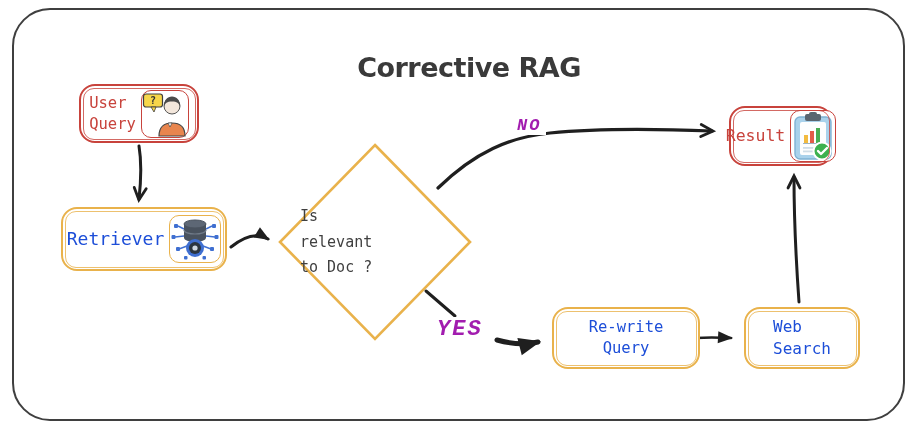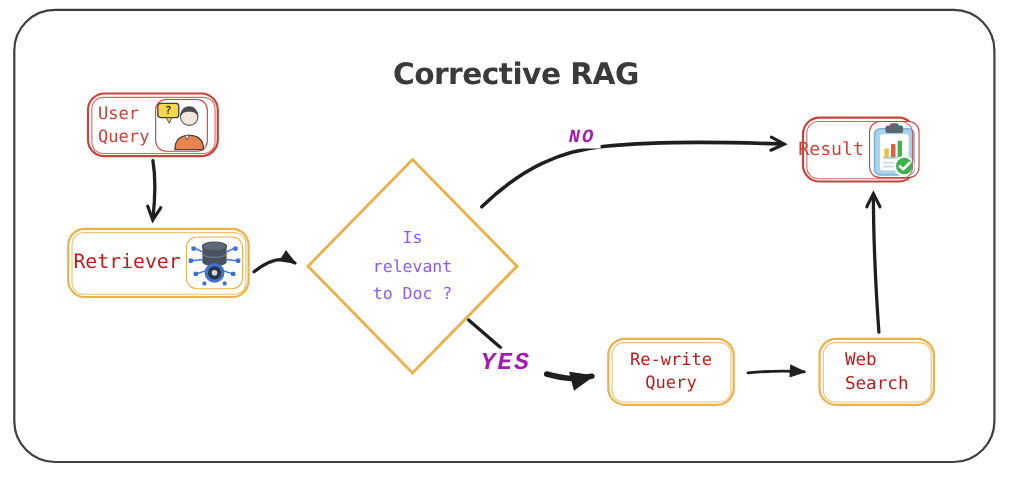--- a/index.html
+++ b/index.html
@@ -20,37 +20,37 @@
   .node{
     position:absolute;display:flex;align-items:center;justify-content:center;
     gap:5px;background:#fff;z-index:2;box-sizing:border-box;border-radius:16px;
   }
   .node::after{ 
     content:"";position:absolute;inset:1.5px;border:1.3px solid var(--bc);
     opacity:.8;border-radius:11px;pointer-events:none;
   }
   .rednode{--bc:var(--red,#c8433c);border:2.6px solid var(--bc);}
   .yellownode{--bc:var(--yellow,#e9b24b);border:2.6px solid var(--bc);}
-  .nlabel{white-space:pre-line;line-height:1.35;color:#b91c1c;text-align:left;}
+  .nlabel{white-space:pre-line;line-height:1.35;color:#1d4ed8;text-align:left;}
   .nlabel.red{color:var(--red,#c8433c);}
   .nlabel.center{text-align:center;}
   .iconbox{
     display:flex;align-items:center;justify-content:center;background:#fff;
     border-radius:10px;flex:0 0 auto;
   }
   .iconbox.red{border:1.8px solid var(--red,#c8433c);}
   .iconbox.yellow{border:1.8px solid var(--yellow,#e9b24b);}
   #node-user{left:79px;top:84px;width:120px;height:59px;font-size:15.5px;}
   #node-retriever{left:61px;top:207px;width:166px;height:64px;font-size:18px;}
   #node-result{left:729px;top:106px;width:104px;height:60px;font-size:16.5px;}
-  #node-rewrite{left:552px;top:307px;width:116px;height:62px;font-size:15.5px;}
-  #node-websearch{left:744px;top:307px;width:106px;height:62px;font-size:16px;}
+  #node-rewrite{left:552px;top:307px;width:148px;height:62px;font-size:15.5px;}
+  #node-websearch{left:744px;top:307px;width:116px;height:62px;font-size:16px;}
   .diamond-label{
-    position:absolute;left:300px;top:204px;width:150px;text-align:center;
-    font-size:15px;color:#8b5cf6;white-space:pre-line;line-height:1.7;z-index:2;
+    position:absolute;left:300px;top:204px;width:150px;
+    font-size:15px;color:#404040;white-space:pre-line;line-height:1.7;z-index:2;
   }
   .edge-label{
     position:absolute;z-index:3;font-family:Liberation Mono, monospace;
     font-style:italic;font-weight:600;color:#a21caf;background:#fff;padding:0 5px;
   }
   #label-no{left:512px;top:116px;font-size:17px;letter-spacing:2px;}
   #label-yes{left:432px;top:317px;font-size:22px;letter-spacing:2px;}
 </style>
 </head>
 <body>

